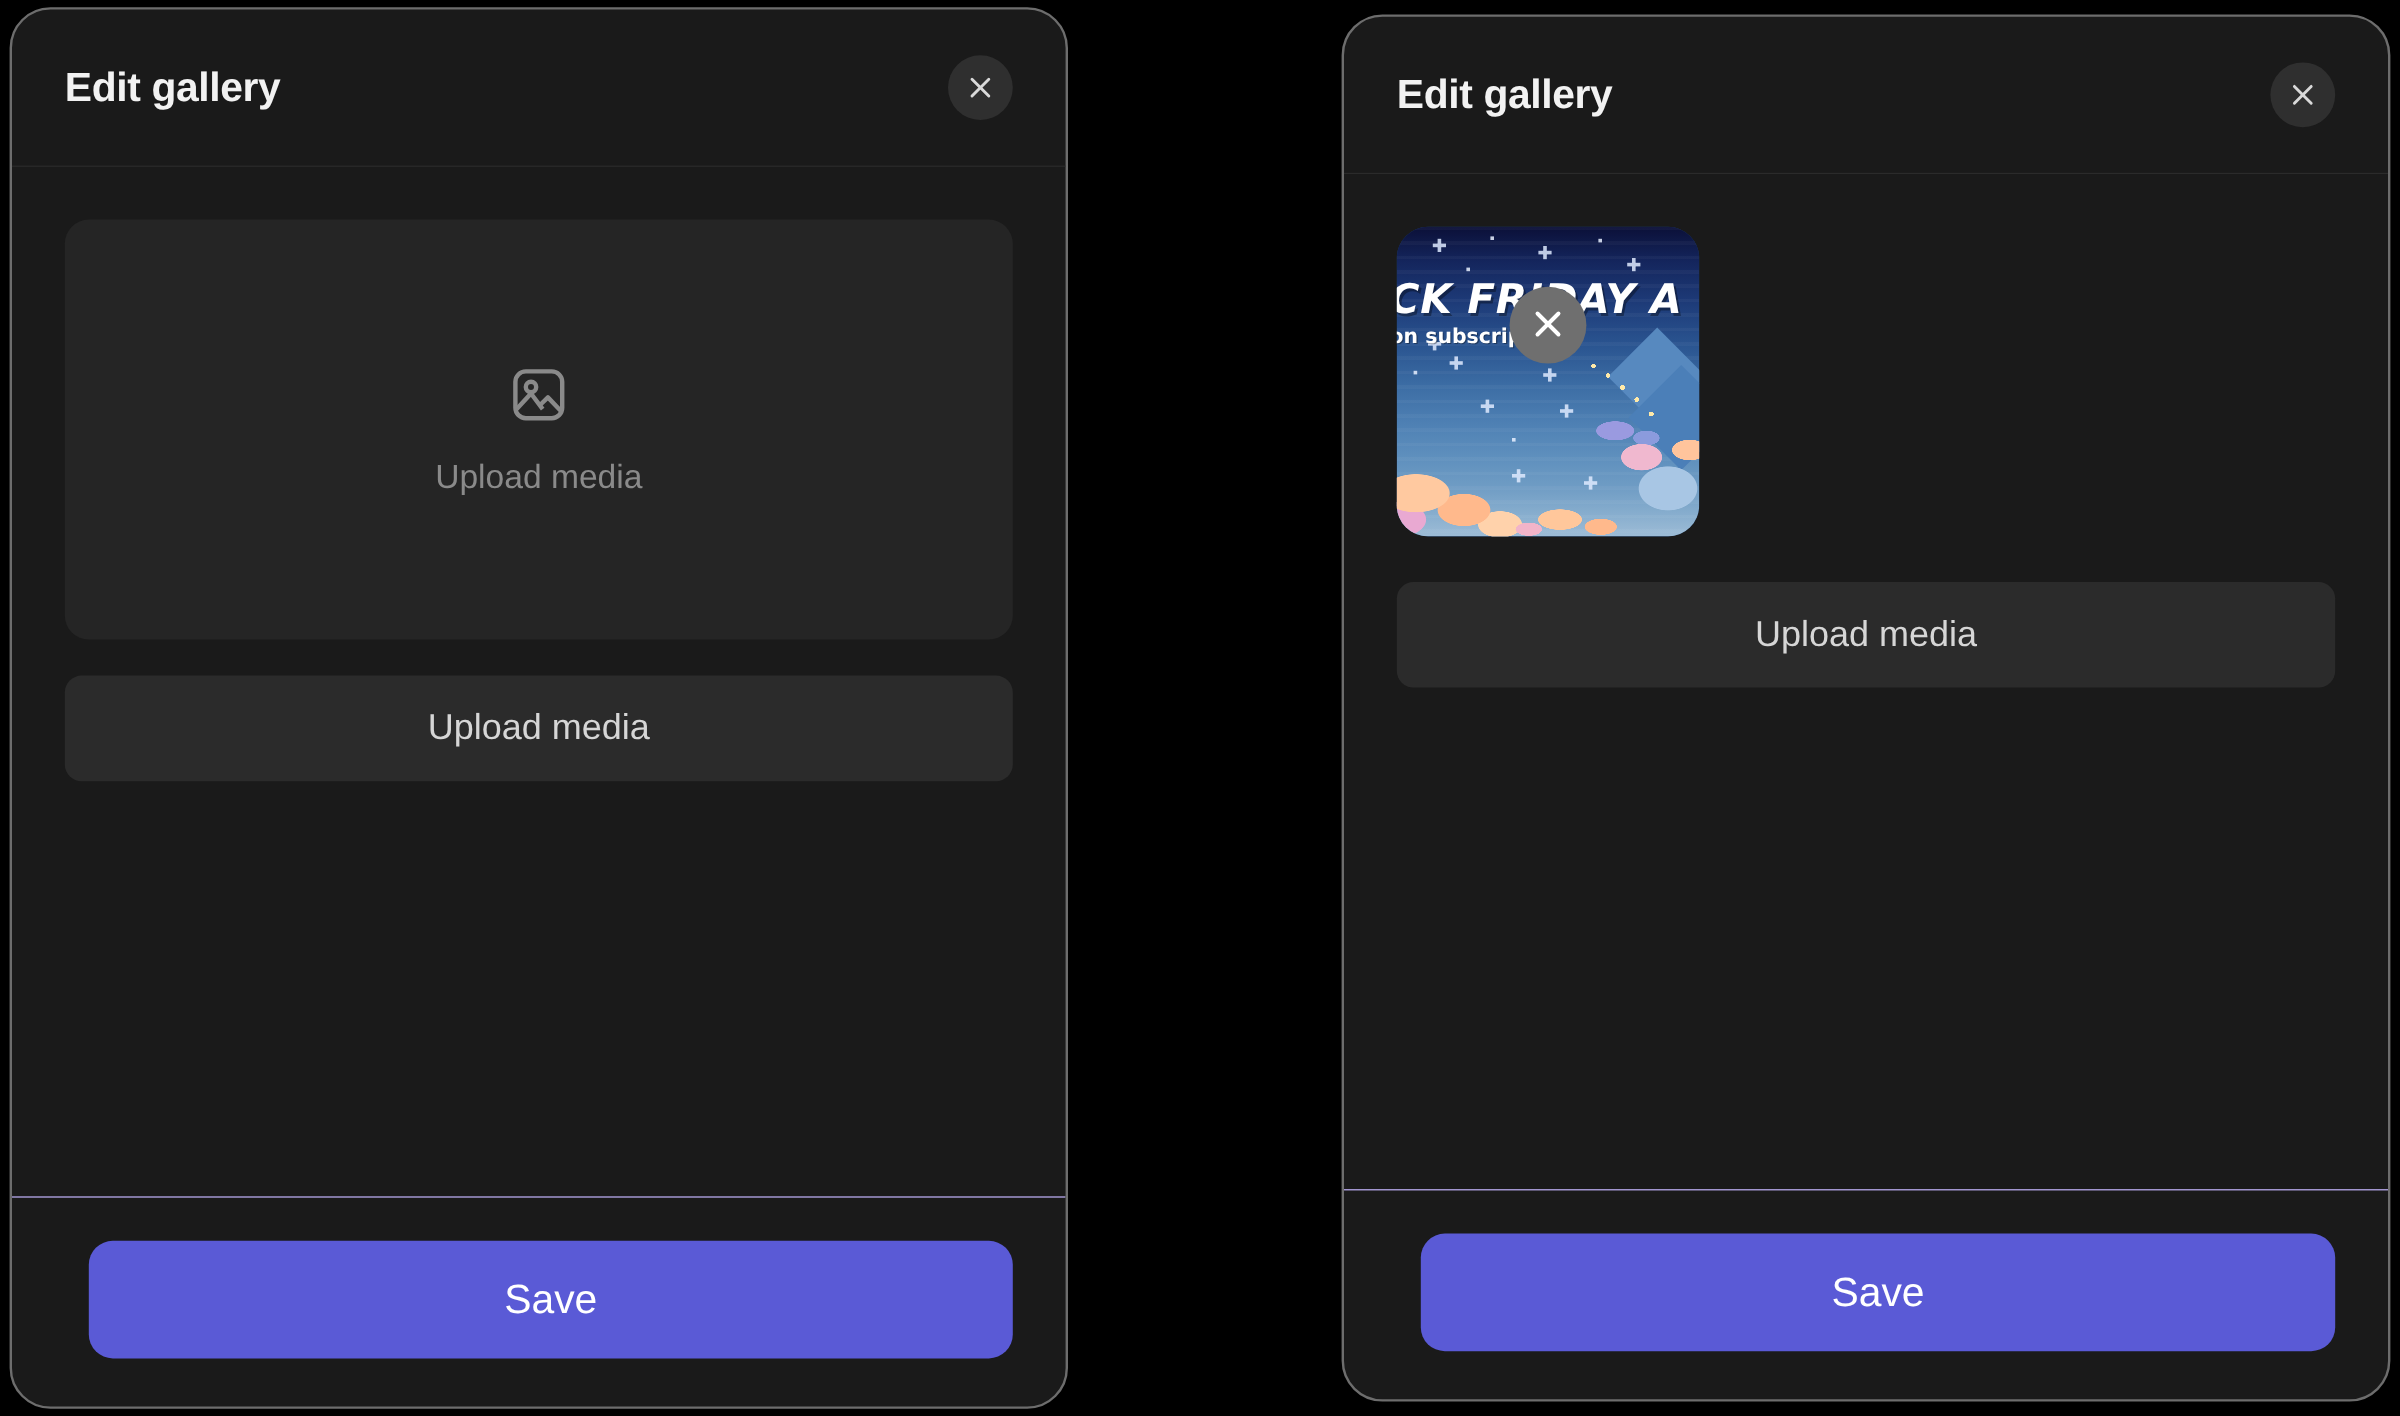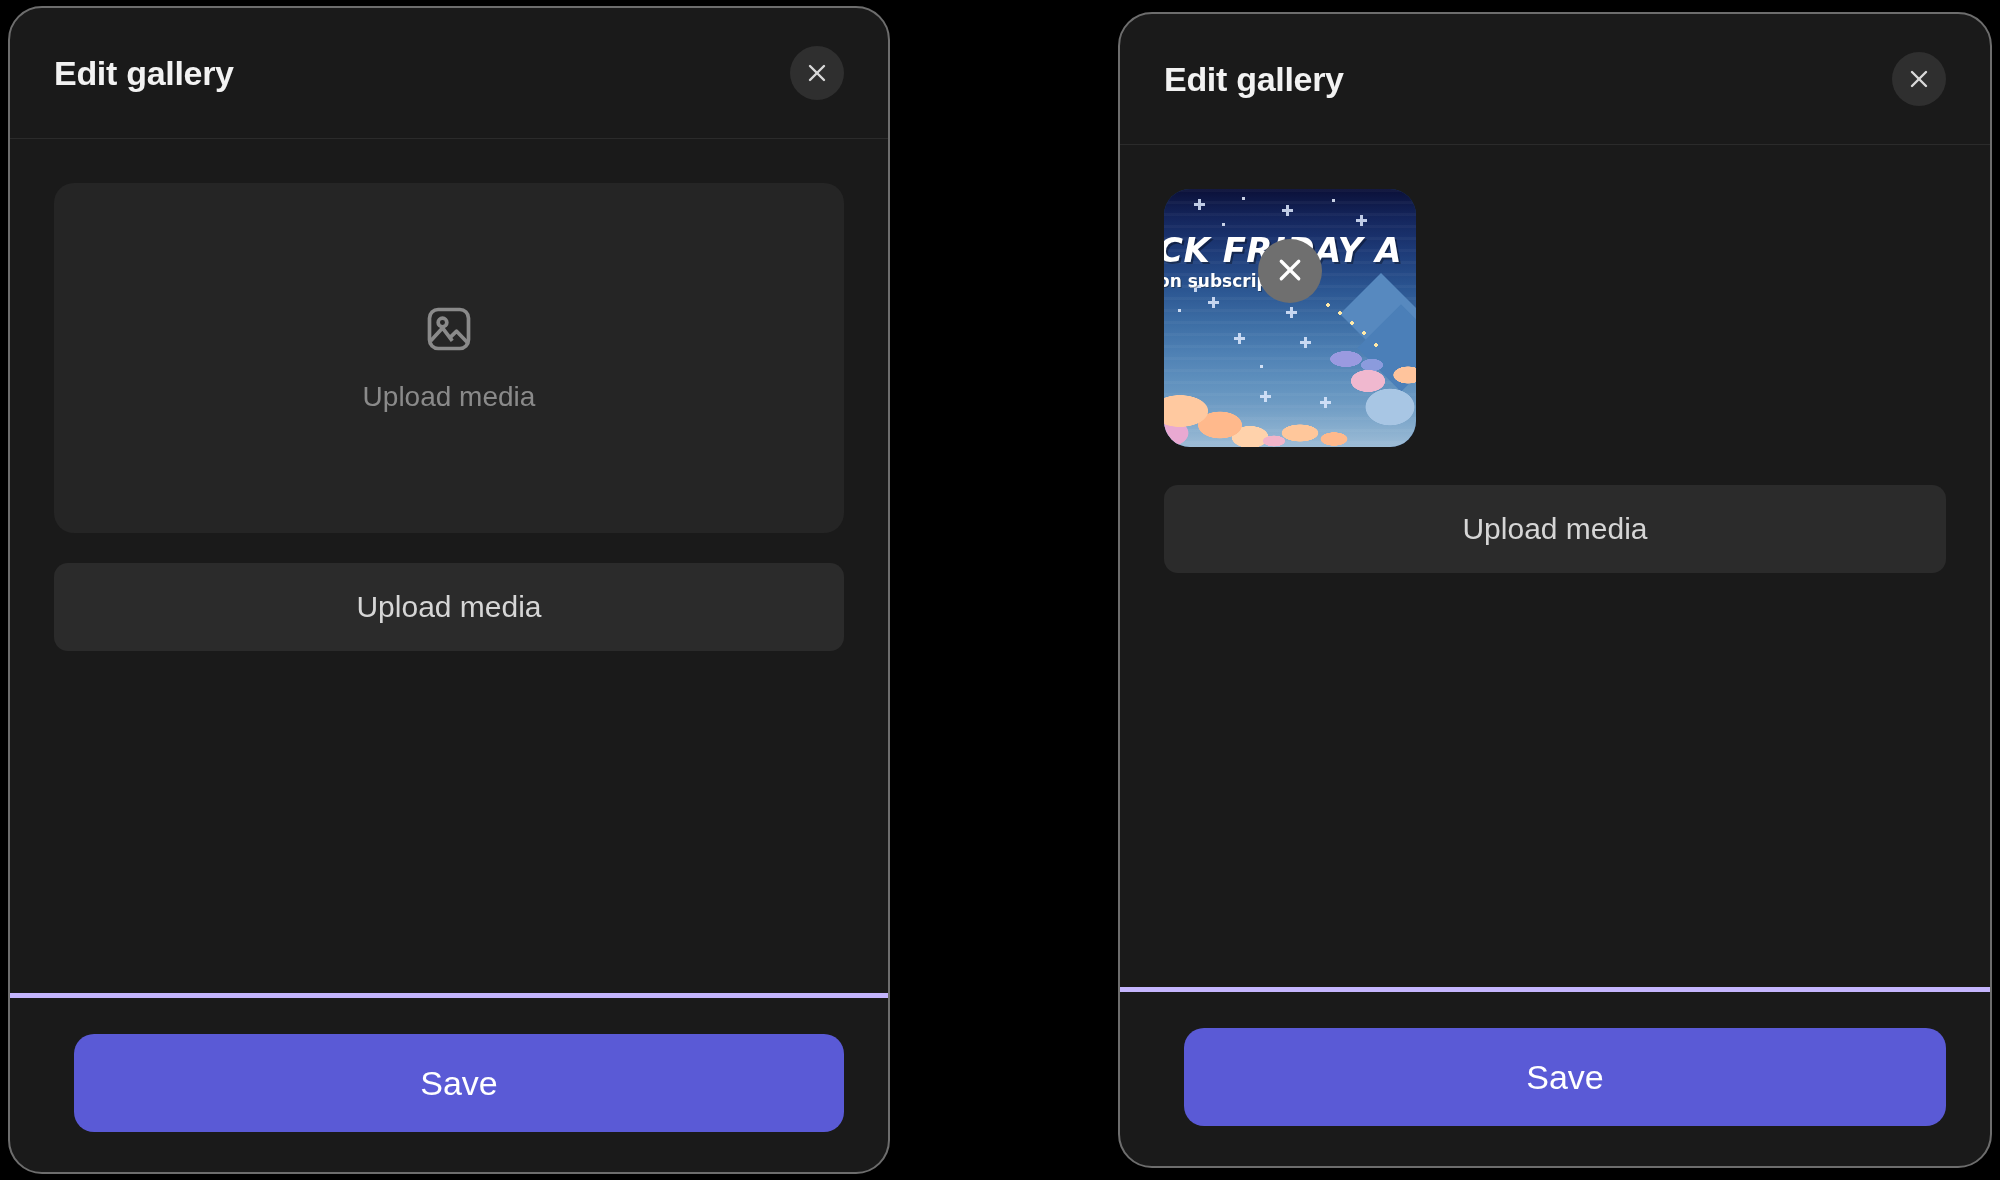--- a/index.html
+++ b/index.html
@@ -298,21 +298,21 @@
     align-items: center;
     justify-content: center;
     cursor: pointer;
     padding: 0;
     z-index: 5;
   }
 
   
   .modal-footer {
     flex: 0 0 auto;
-    border-top: 5px solid #c4b5fd;
+    border-top: 1px solid #c4b5fd;
     padding: 36px 44px 40px 64px;
   }
 
   .save-btn {
     width: 100%;
     height: 98px;
     border: none;
     border-radius: 20px;
     background: #5a5ad6;
     color: #ffffff;

